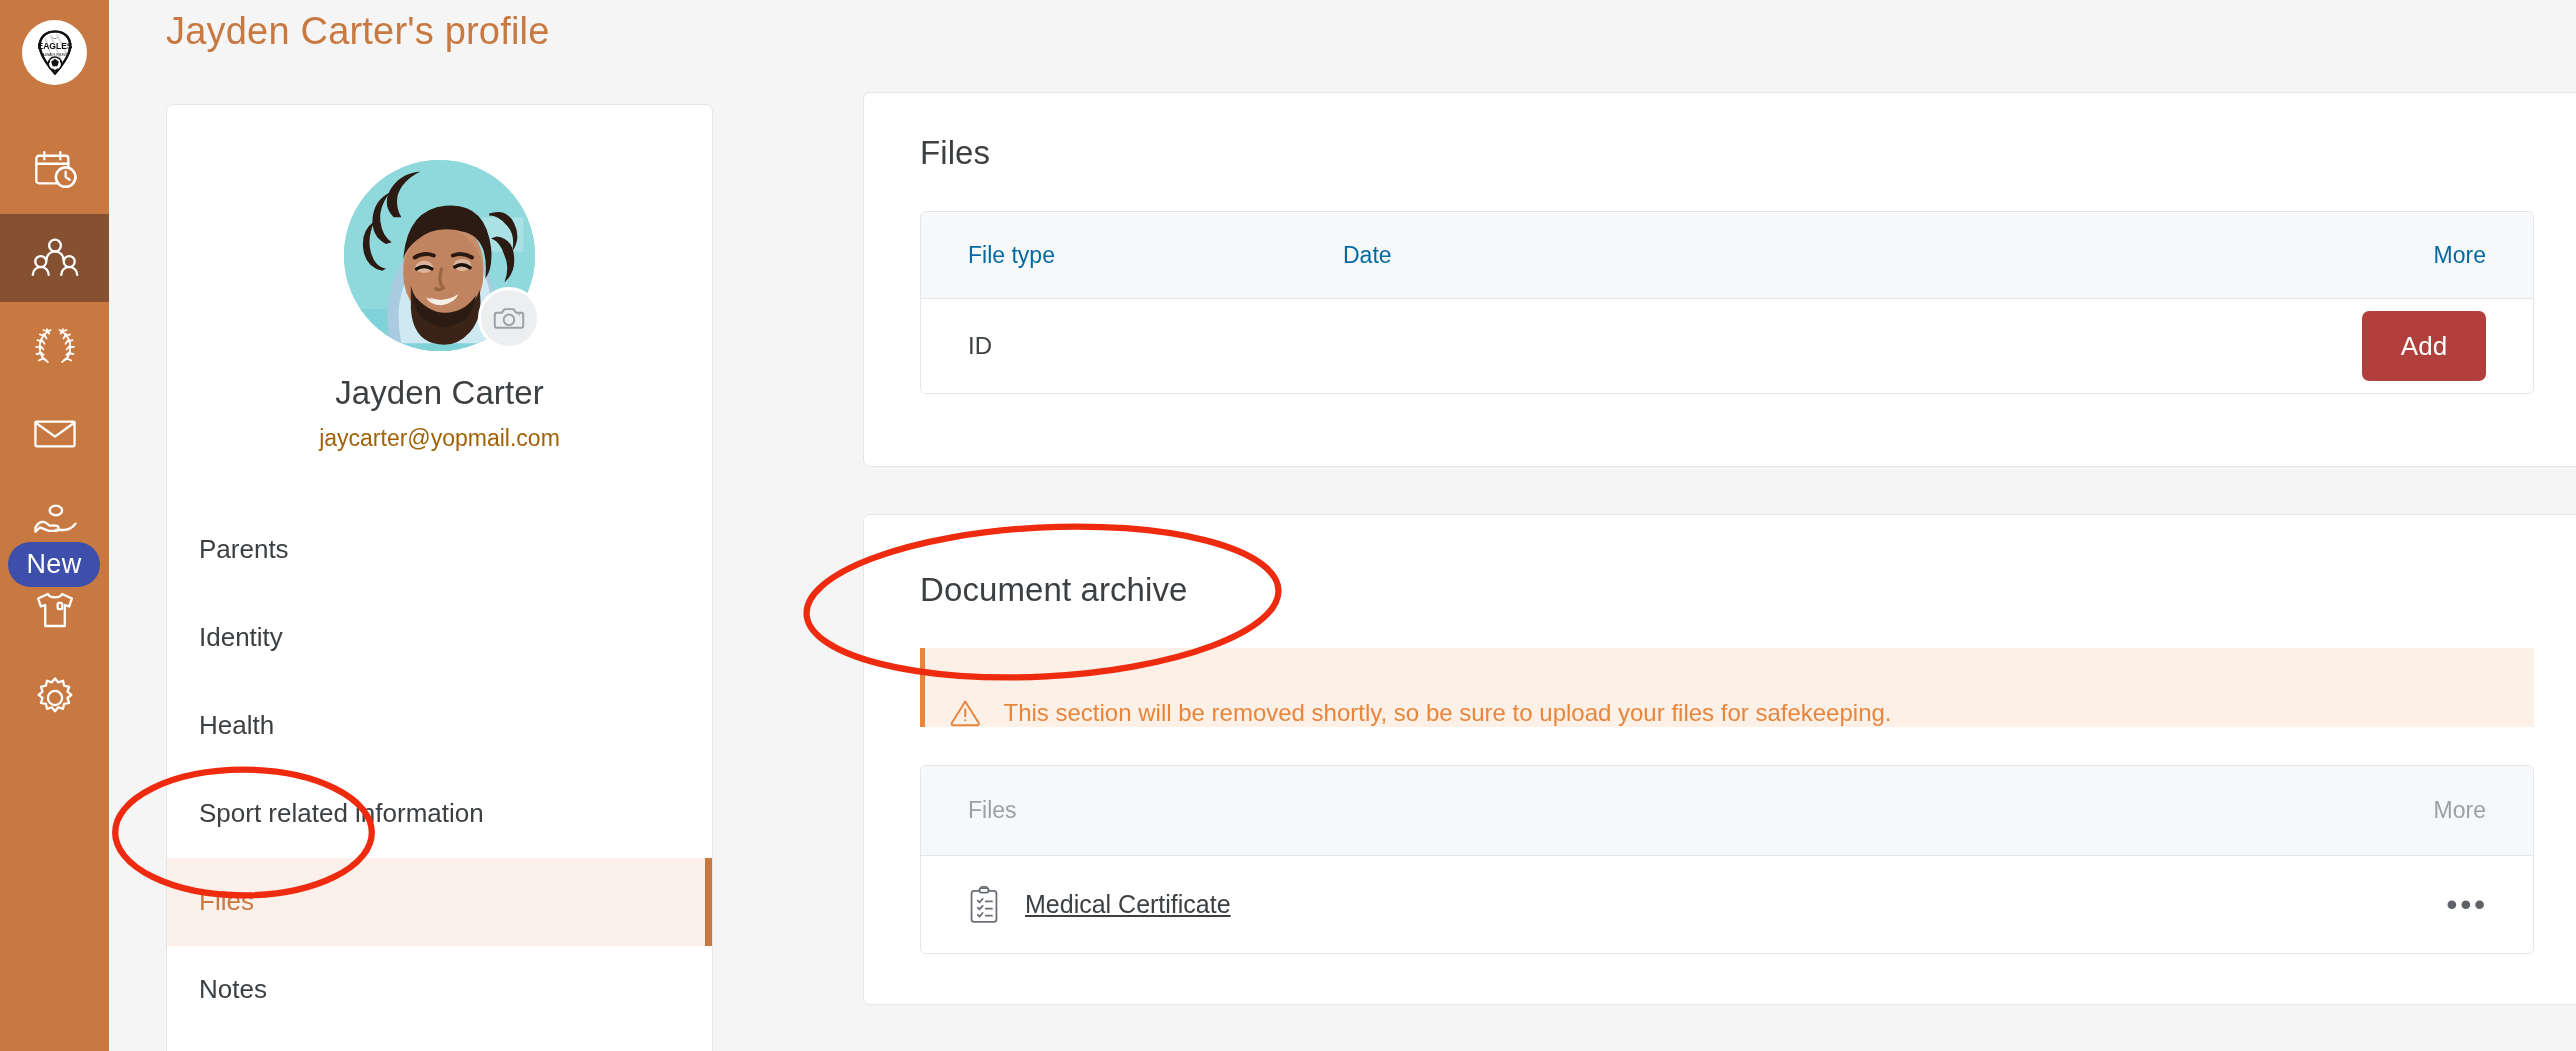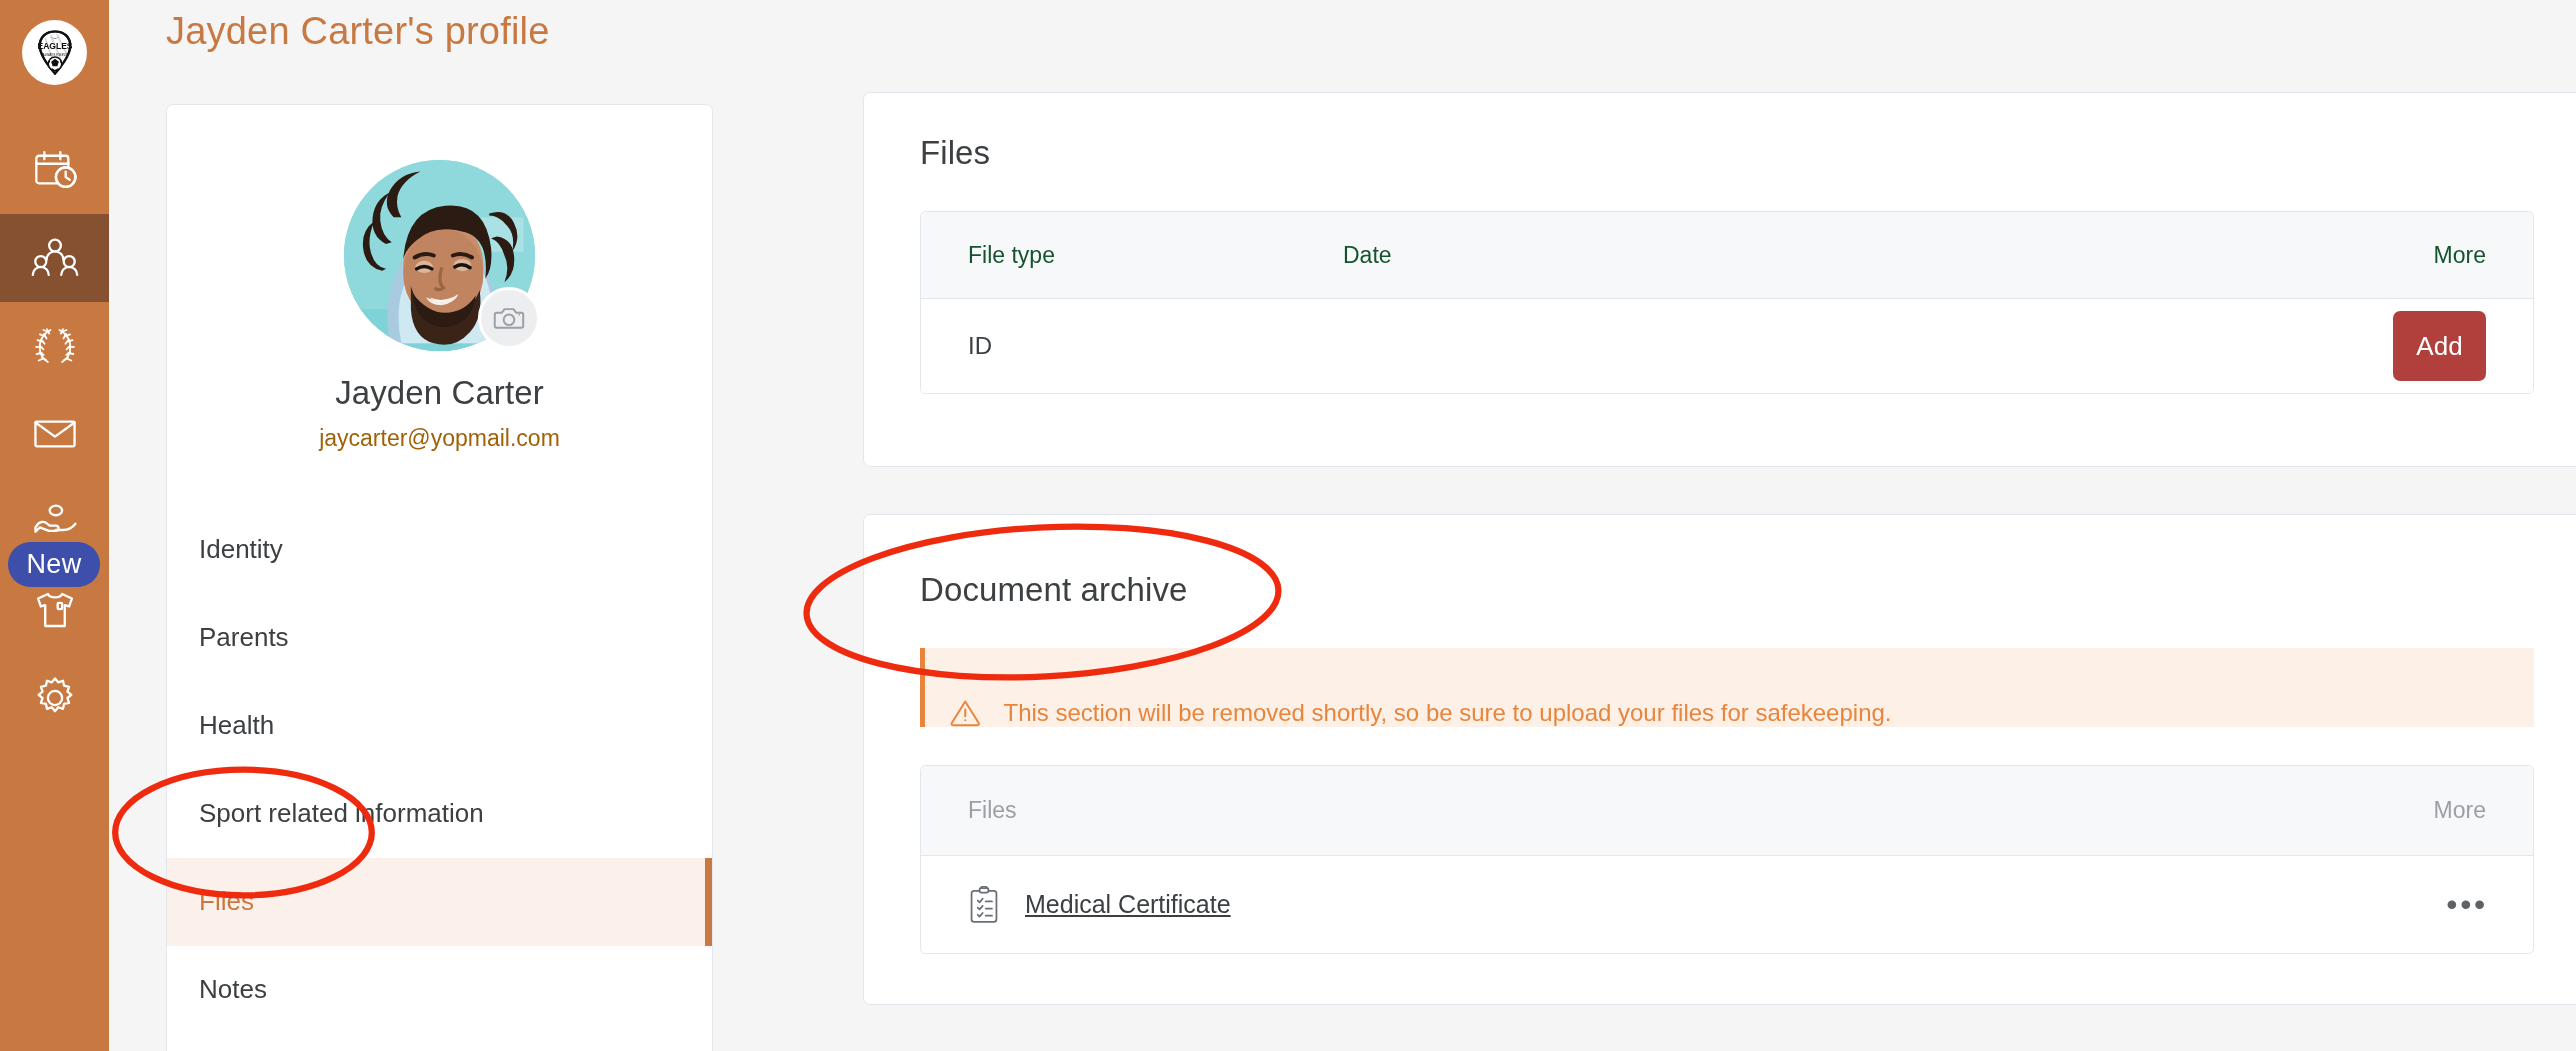--- a/index.html
+++ b/index.html
@@ -196,40 +196,40 @@
     overflow: hidden;
     background: #ffffff;
   }
   .thead {
     display: flex;
     align-items: center;
     height: 87px;
     background: #f7f8fa;
     border-bottom: 0.9px solid #e3e7ed;
     font-size: 23px;
-    color: #14532d;
+    color: #0369a1;
   }
   .trow {
     display: flex;
     align-items: center;
     height: 94px;
     font-size: 24px;
     color: #3c4043;
     background: #ffffff;
   }
   .c-type { flex: 0 0 422px; padding-left: 47px; }
   .c-name { flex: 0 0 467px; }
   .c-date { flex: 1; }
   .c-more { flex: 0 0 180px; text-align: right; padding-right: 47px; }
 
   .btn-add {
     display: inline-flex;
     align-items: center;
     justify-content: center;
-    width: 93px;
+    width: 124px;
     height: 70px;
     border-radius: 7.2px;
     background: #b1403c;
     color: #ffffff;
     font-size: 26px;
     border: none;
     cursor: pointer;
   }
 
   .card-archive {
@@ -422,24 +422,24 @@
               <circle cx="29.5" cy="14.5" r="0.9" fill="#9aa0a6" stroke="none"></circle>
             </svg>
           </div>
         </div>
 
         <div class="profile-name">Jayden Carter</div>
         <div class="profile-email">jaycarter@yopmail.com</div>
 
         <div class="nav-list">
           <div class="nav-item">
+            <span>Parents</span>
+          </div>
+          <div class="nav-item">
             <span>Identity</span>
-          </div>
-          <div class="nav-item">
-            <span>Parents</span>
           </div>
           <div class="nav-item">
             <span>Health</span>
           </div>
           <div class="nav-item">
             <span>Sport related information</span>
           </div>
           <div class="nav-item active">
             <span>Files</span>
           </div>

